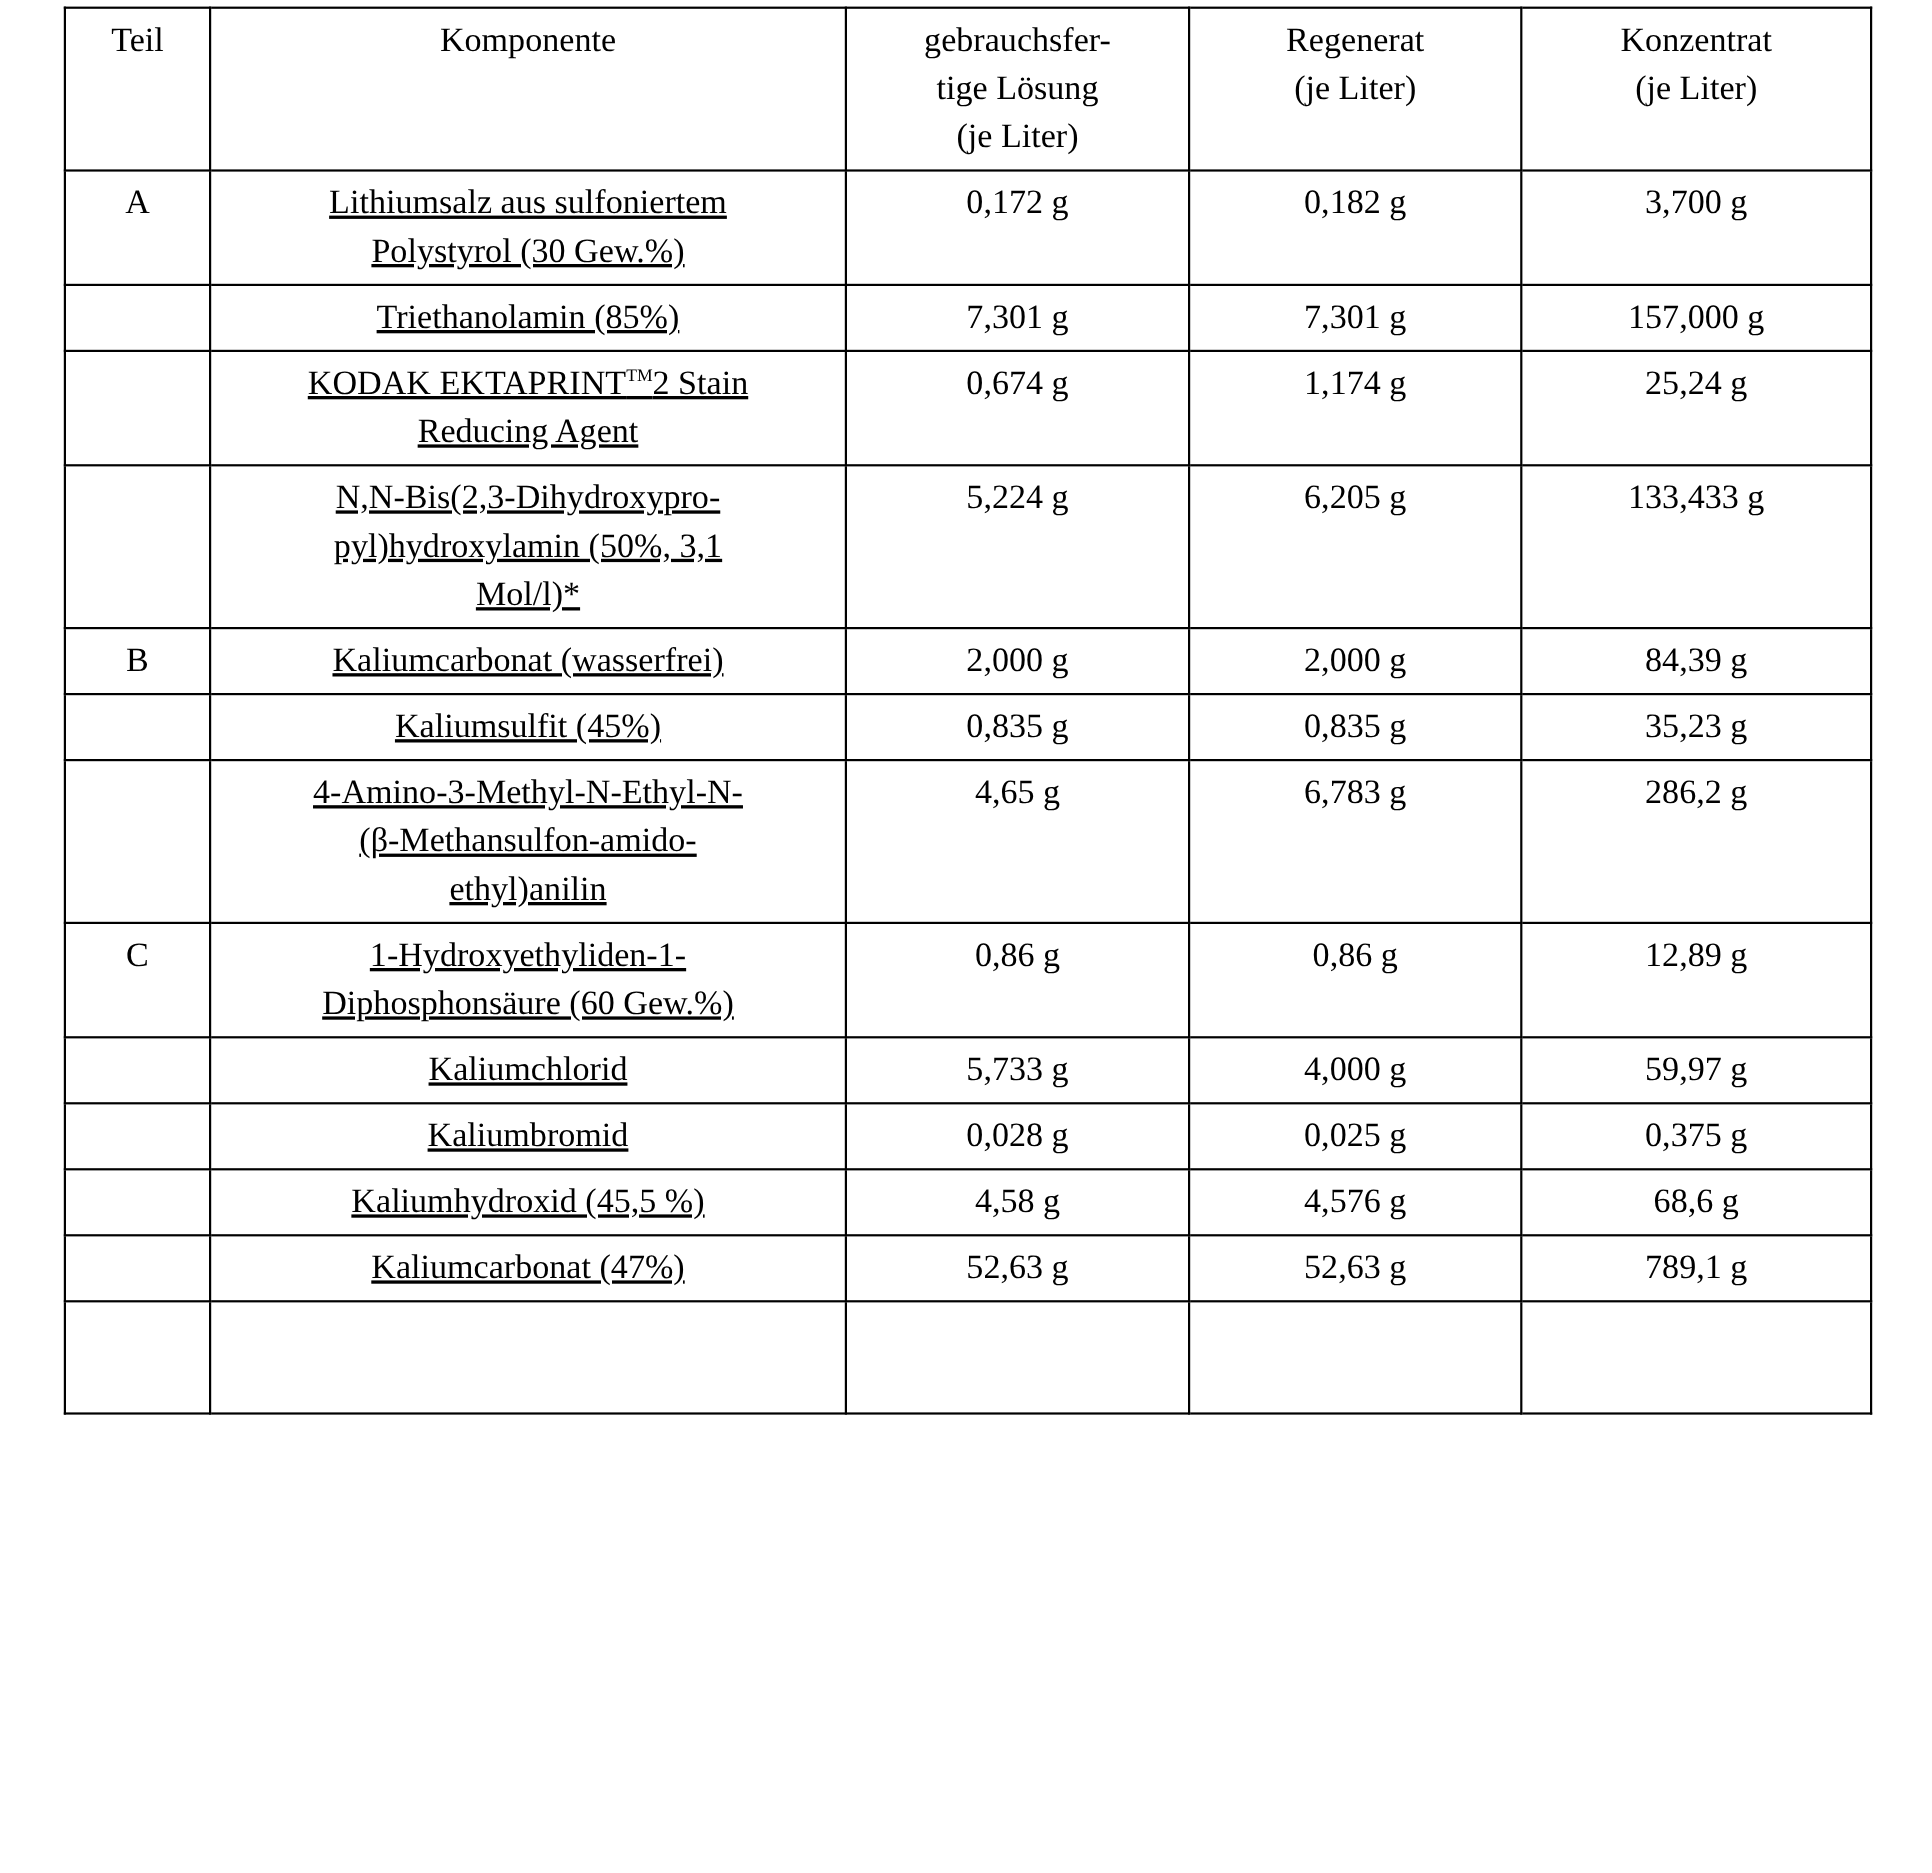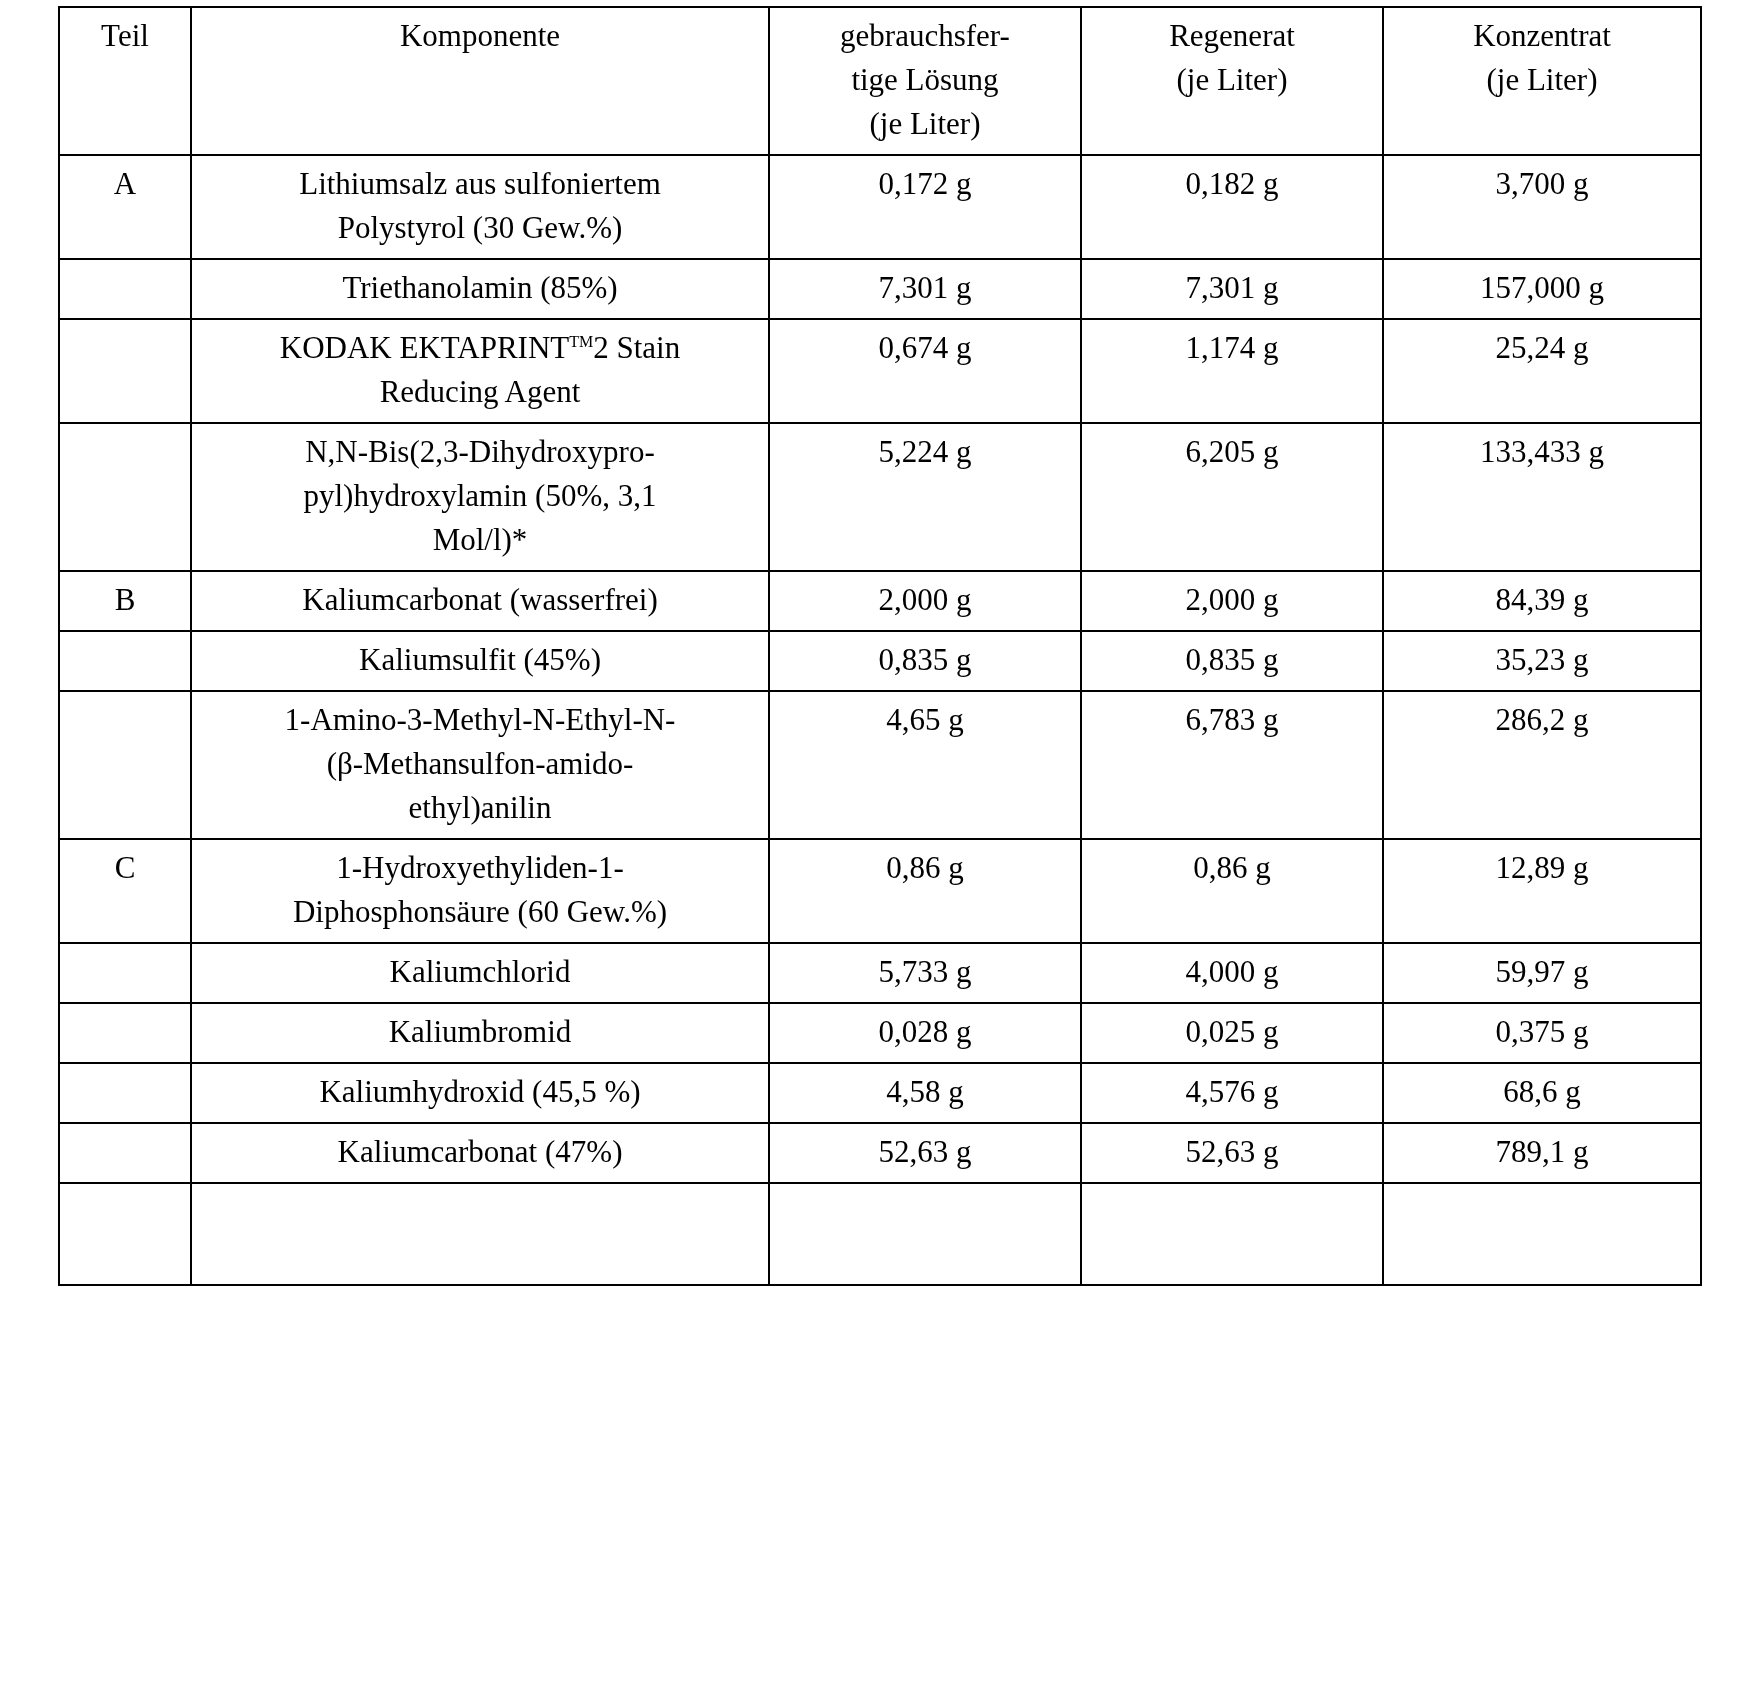--- a/index.html
+++ b/index.html
@@ -50,20 +50,21 @@
   }
   thead th.h-teil { vertical-align: top; }
   .hdr-line { display: block; }
 
   td.teil {
     text-align: center;
     font-weight: normal;
   }
   td.komp {
     text-align: center;
+    text-decoration: underline;
   }
   td.num {
     text-align: center;
   }
   sup.tm {
     font-size: 16px;
     vertical-align: super;
     line-height: 0;
   }
   tr.spacer td {
@@ -168,21 +169,21 @@
           <span class="hdr-line">Kaliumsulfit (45%)</span>
         </td>
         <td class="num">0,835 g</td>
         <td class="num">0,835 g</td>
         <td class="num">35,23 g</td>
       </tr>
 
       <tr>
         <td class="teil"></td>
         <td class="komp">
-          <span class="hdr-line">1-Amino-3-Methyl-N-Ethyl-N-</span>
+          <span class="hdr-line">4-Amino-3-Methyl-N-Ethyl-N-</span>
           <span class="hdr-line">(β-Methansulfon-amido-</span>
           <span class="hdr-line">ethyl)anilin</span>
         </td>
         <td class="num">4,65 g</td>
         <td class="num">6,783 g</td>
         <td class="num">286,2 g</td>
       </tr>
 
       <tr>
         <td class="teil">C</td>

